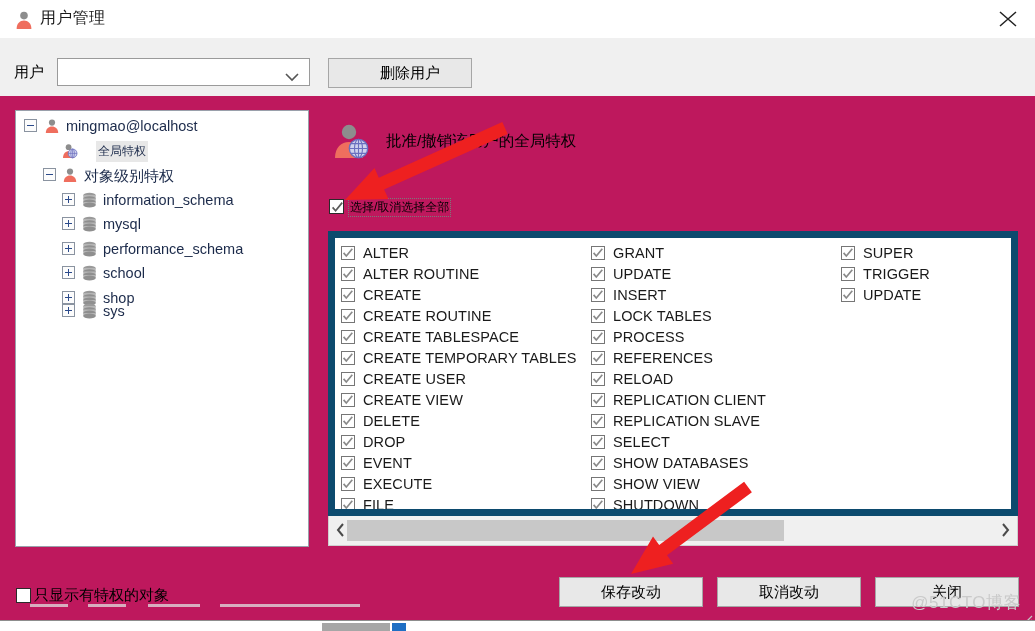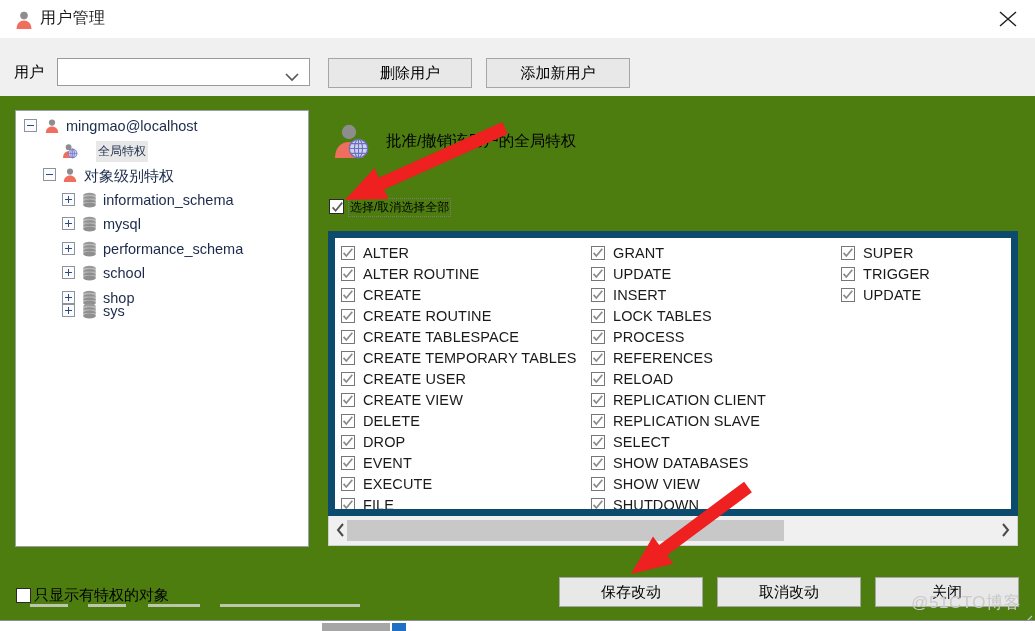--- a/index.html
+++ b/index.html
@@ -7,21 +7,21 @@
     padding: 0;
     background: #ffffff;
   }
   body {
     font-family: "Liberation Sans", "DejaVu Sans", sans-serif;
   }
   #app {
     position: relative;
     width: 1035px;
     height: 631px;
-    background: #4d7c0f;
+    background: #be185d;
     overflow: hidden;
     box-sizing: border-box;
   }
 
   
   .titlebar {
     position: absolute;
     left: 0; top: 0;
     width: 1035px; height: 38px;
     background: #ffffff;
@@ -349,21 +349,20 @@
   <div class="user-combo">
     <div class="user-combo-value"></div>
     <span class="chev">
       <svg width="16" height="10" viewBox="0 0 16 10">
         <path d="M2 2 L8 8 L14 2" stroke="#555" stroke-width="1.6" fill="none"></path>
       </svg>
     </span>
   </div>
 
   <button class="btn" id="btn-del-user">删除用户</button>
-  <button class="btn" id="btn-add-user">添加新用户</button>
 
   <div class="tree-panel">
     <div id="tree-body">
         <div class="tree-node" style="left: 0px; top: 5px; width: 100%;">
           <div class="expander" style="left: 8px; top: 3px;"></div>
           <span class="ic-person" style="left: 28px; top: 2px;"><svg width="16" height="16" viewBox="0 0 16 16">
               <circle cx="8" cy="4.6" r="3.1" fill="#8d8d8d"></circle>
               <path d="M1.8 15 C1.8 10.8 4.6 8.6 8 8.6 C11.4 8.6 14.2 10.8 14.2 15 Z" fill="#ef6e5e"></path>
             </svg></span>
           <span class="lbl" style="left: 50px;">mingmao@localhost</span>

